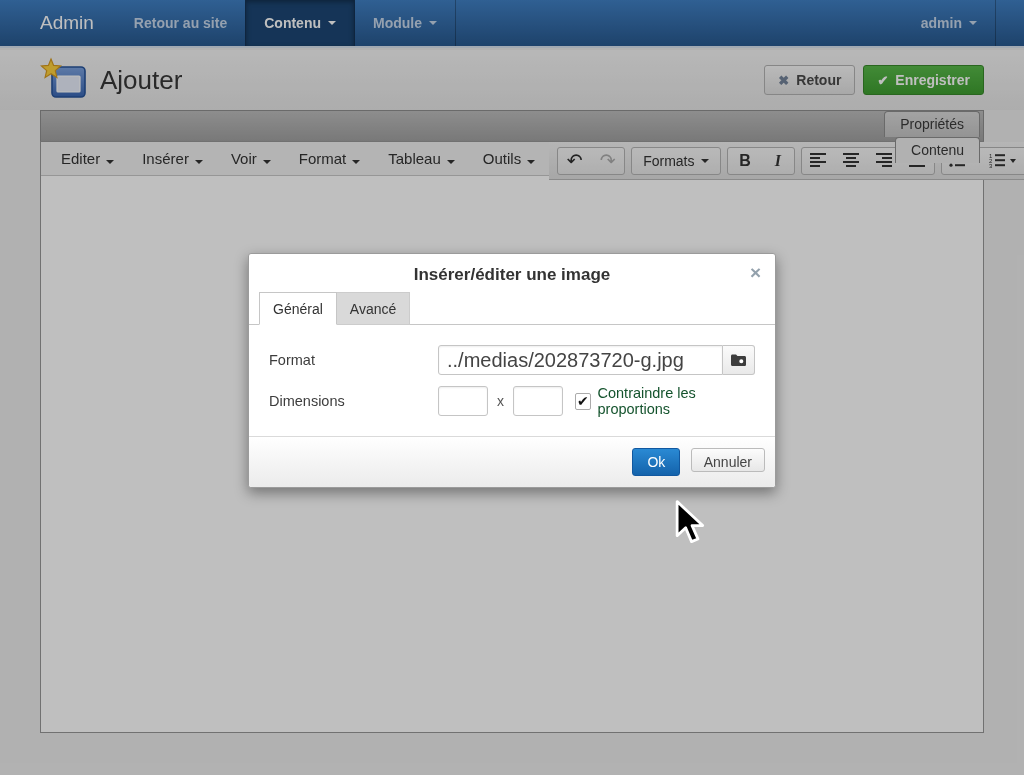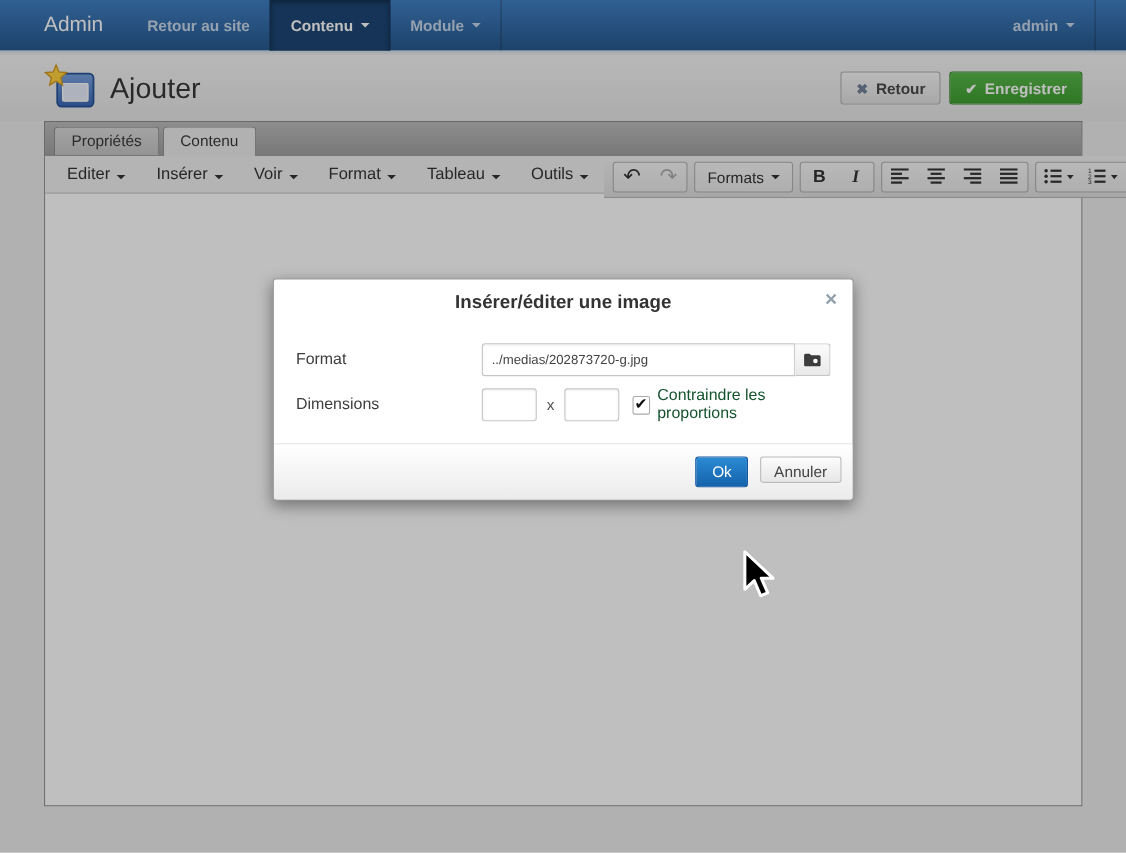--- a/index.html
+++ b/index.html
@@ -59,21 +59,21 @@
     background:linear-gradient(#58b949,#3f9e31);
     border:1px solid #37892a; color:#fff;
   }
   .btn-save .check-glyph { font-size:13px; margin-right:7px; }
 
   
   .tab-strip {
     position:absolute; top:110px; left:40px; width:944px; height:31px;
     background:linear-gradient(#bdbdbd,#a1a1a1);
     border:1px solid #8e8e8e; border-bottom:none;
-    display:flex; align-items:flex-end; padding-left:8px;
+    display:flex; align-items:flex-end; padding-left:8px;flex-direction:column;
   }
   .page-tab {
     height:26px; line-height:25px; padding:0 15px; font-size:14px; color:#3a3a3a;
     background:linear-gradient(#dadada,#c5c5c5);
     border:1px solid #8e8e8e; border-bottom:none;
     border-radius:4px 4px 0 0; margin-right:3px; cursor:pointer;
   }
   .page-tab.active {
     background:#ececec; position:relative; z-index:3; height:27px; margin-bottom:-1px;
   }
@@ -153,21 +153,21 @@
     cursor:pointer; margin-bottom:-1px;
   }
   .mtab.active { background:#fff; border:1px solid #c6c6c6; border-bottom:1px solid #fff; }
   .mtab.inactive { background:#d9d9d9; border:1px solid #cccccc; border-left:none; }
 
   .modal-body { padding:20px 20px 9px; }
   .form-row { display:flex; align-items:center; margin-bottom:10px; }
   .form-label { width:169px; flex:0 0 auto; font-size:14.5px; color:#3d3d3d; }
   .txt-input {
     height:30px; border:1px solid #c5c5c5; border-radius:3px;
-    font-family:"Liberation Sans",sans-serif; font-size:12px; color:#444;
+    font-family:"Liberation Sans",sans-serif; font-size:20px; color:#444;
     padding:0 8px; box-shadow:inset 0 1px 2px rgba(0,0,0,0.07); outline:none;
     background:#fff;
   }
   .input-group { display:flex; flex:1; }
   .input-group .txt-input { flex:1; border-radius:3px 0 0 3px; min-width:0; }
   .browse-btn {
     width:32px; height:30px; flex:0 0 auto;
     border:1px solid #c5c5c5; border-left:none; border-radius:0 3px 3px 0;
     background:linear-gradient(#fbfbfb,#e9e9e9);
     display:flex; align-items:center; justify-content:center; cursor:pointer;
@@ -400,20 +400,24 @@
     </div>
   </div>
 
   <div class="overlay"></div>
 
   <div class="modal">
     <div class="modal-head">
       <span class="modal-title">Insérer/éditer une image</span>
       <span class="modal-close">×</span>
     </div>
+    <div class="modal-tabs">
+      <span class="mtab active">Général</span>
+      <span class="mtab inactive">Avancé</span>
+    </div>
 
     <div class="modal-body">
 
       <div class="form-row">
         <span class="form-label">Format</span>
         <span class="input-group">
           <input class="txt-input" type="text" value="../medias/202873720-g.jpg" style="">
           <span class="browse-btn">
             <svg width="17" height="16" viewBox="0 0 17 16">
               <path d="M1 4 C1 3.2 1.6 2.5 2.4 2.5 L6 2.5 L7.5 4 L14.6 4 C15.4 4 16 4.7 16 5.5 L16 12.5 C16 13.3 15.4 14 14.6 14 L2.4 14 C1.6 14 1 13.3 1 12.5 Z" fill="#3d3d3d"></path>

